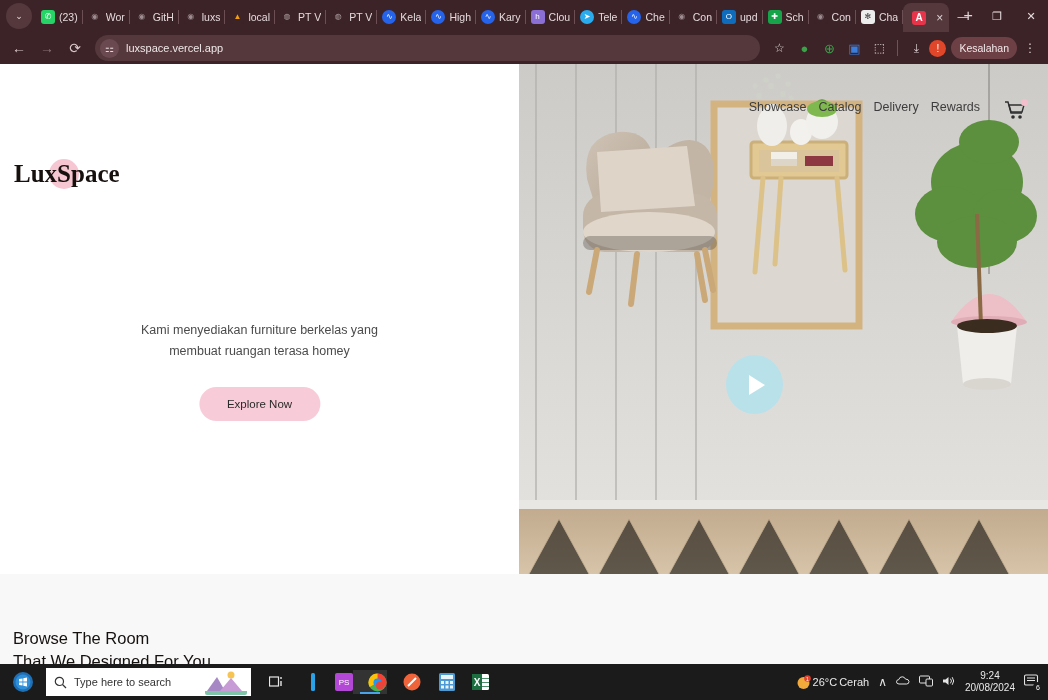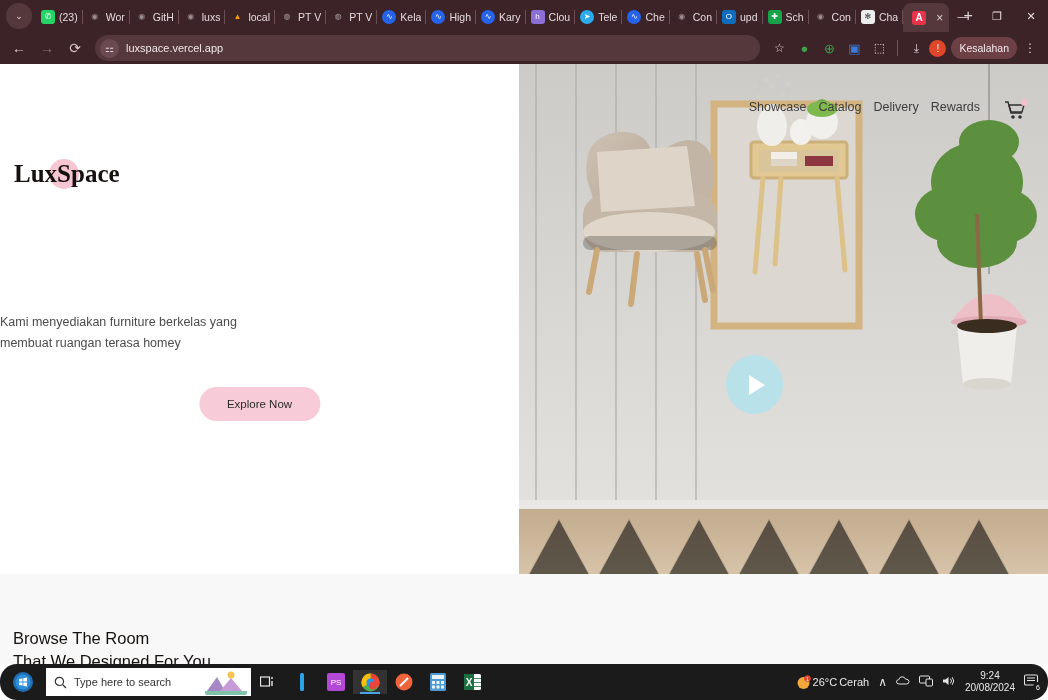--- a/index.html
+++ b/index.html
@@ -125,22 +125,22 @@
   }
   .hero-text {
     position: absolute; left: 0; top: 0; width: 519px; height: 510px;
   }
   .h1 {
     position: absolute; left: 0; right: 0; top: 148px;
     text-align: center; font-size: 33px; line-height: 1.28;
     color: #13100f; font-weight: 400; letter-spacing: -0.2px;
   }
   .sub {
-    position: absolute; left: 0; right: 0; top: 248px;
-    font-size: 12.5px; line-height: 1.7;
+    position: absolute; left: 0; right: 0; top: 256px;
+    text-align: center; font-size: 12.5px; line-height: 1.7;
     color: #4b4b4b;
   }
   .cta {
     position: absolute; left: 50%; top: 323px; transform: translateX(-50%);
     background: #f8cbd8; color: #2a2a2a; border: none;
     border-radius: 22px; padding: 11px 28px; font-size: 11.5px;
     font-family: "Liberation Sans", sans-serif; cursor: pointer;
   }
 
   .site-nav {
@@ -173,39 +173,39 @@
   }
   .below h2 {
     position: absolute; left: 13px; top: 53px;
     font-size: 16.5px; font-weight: 400; color: #15110f; line-height: 1.4;
   }
 
   
   .taskbar {
     position: absolute; left: 0; top: 664px;
     width: 1048px; height: 36px; background: #1b1b1b;
-    display: flex; align-items: center; border-radius: 17px;
+    display: flex; align-items: center;
   }
   .start {
     width: 46px; height: 36px; display: flex;
     align-items: center; justify-content: center; flex: none;
   }
   .search-box {
     width: 205px; height: 28px; background: #fff;
     display: flex; align-items: center; gap: 7px; padding: 0 8px;
     flex: none; position: relative;
   }
   .search-box .stext { font-size: 11px; color: #333; }
   .search-thumb {
     position: absolute; right: 4px; bottom: 1px;
     width: 42px; height: 26px; border-radius: 2px; overflow: hidden;
   }
   .tb-icon {
     width: 34px; height: 24px; display: flex;
-    align-items: center; justify-content: center; flex: none; position: relative;
+    align-items: center; justify-content: flex-end; flex: none; position: relative;
   }
   .tb-icon.act { background: #333333; }
   .tb-icon.act::after {
     content: ""; position: absolute; bottom: 0; left: 7px; right: 7px;
     height: 2px; background: #4aa3e8;
   }
   .tray {
     margin-left: auto; display: flex; align-items: center;
     gap: 9px; padding-right: 8px; color: #e9e9e9; font-size: 11px;
   }

